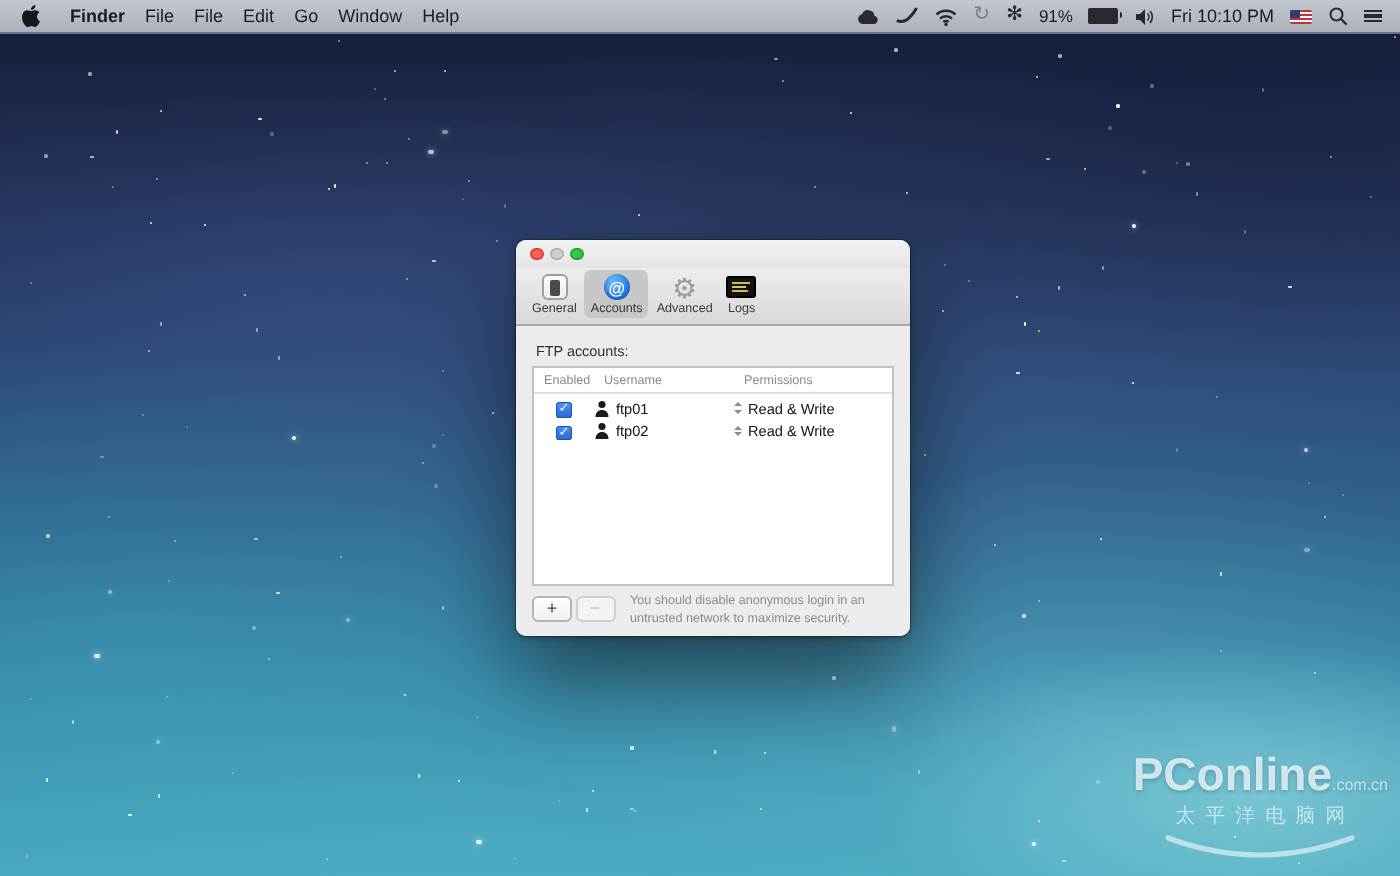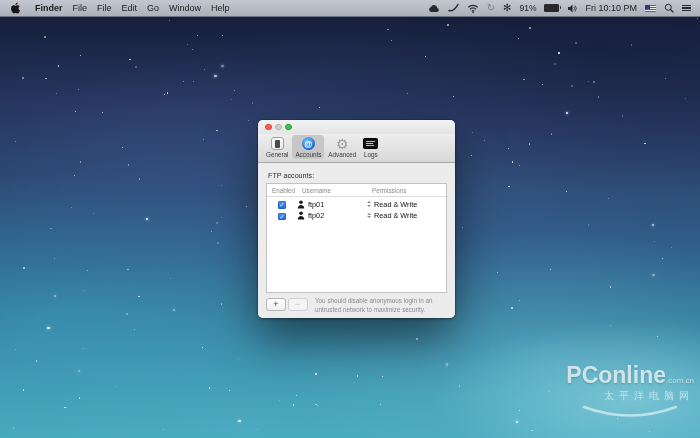--- a/index.html
+++ b/index.html
@@ -102,21 +102,21 @@
   .perm-text{font-size:7.3px;color:#111;}
 
   .btn-row{position:absolute;left:8px;top:135px;display:flex;gap:1.5px;}
   .small-btn{width:20px;height:13px;border-radius:3px;border:1px solid #b5b5b5;box-sizing:border-box;
     background:linear-gradient(#ffffff,#f0f0f0);font-size:9px;color:#444;display:flex;align-items:center;
     justify-content:center;line-height:1;}
   .small-btn.disabled{color:#c0c0c0;background:#f4f4f4;border-color:#cfcfcf;}
   .warning{position:absolute;left:57px;top:134px;width:132px;font-size:6.3px;line-height:1.4;color:#8c8c8c;}
 
   
-  .watermark{position:absolute;right:6px;bottom:16px;z-index:2;text-align:right;color:rgba(255,255,255,.72);margin-top:24px;}
+  .watermark{position:absolute;right:6px;bottom:4px;z-index:2;text-align:center;color:rgba(255,255,255,.72);margin-top:24px;}
   .wm-brand{font-size:23px;font-weight:bold;letter-spacing:0;line-height:1;
     text-shadow:0 1px 2px rgba(0,60,80,.25);}
   .wm-suffix{font-size:8px;font-weight:normal;opacity:.85;}
   .wm-cn{font-size:10px;letter-spacing:5px;margin-top:2px;opacity:.8;text-indent:5px;}
   .wm-smile{display:block;margin:1px auto 0;}
 </style>
 </head>
 <body>
 
 <div class="stage">

